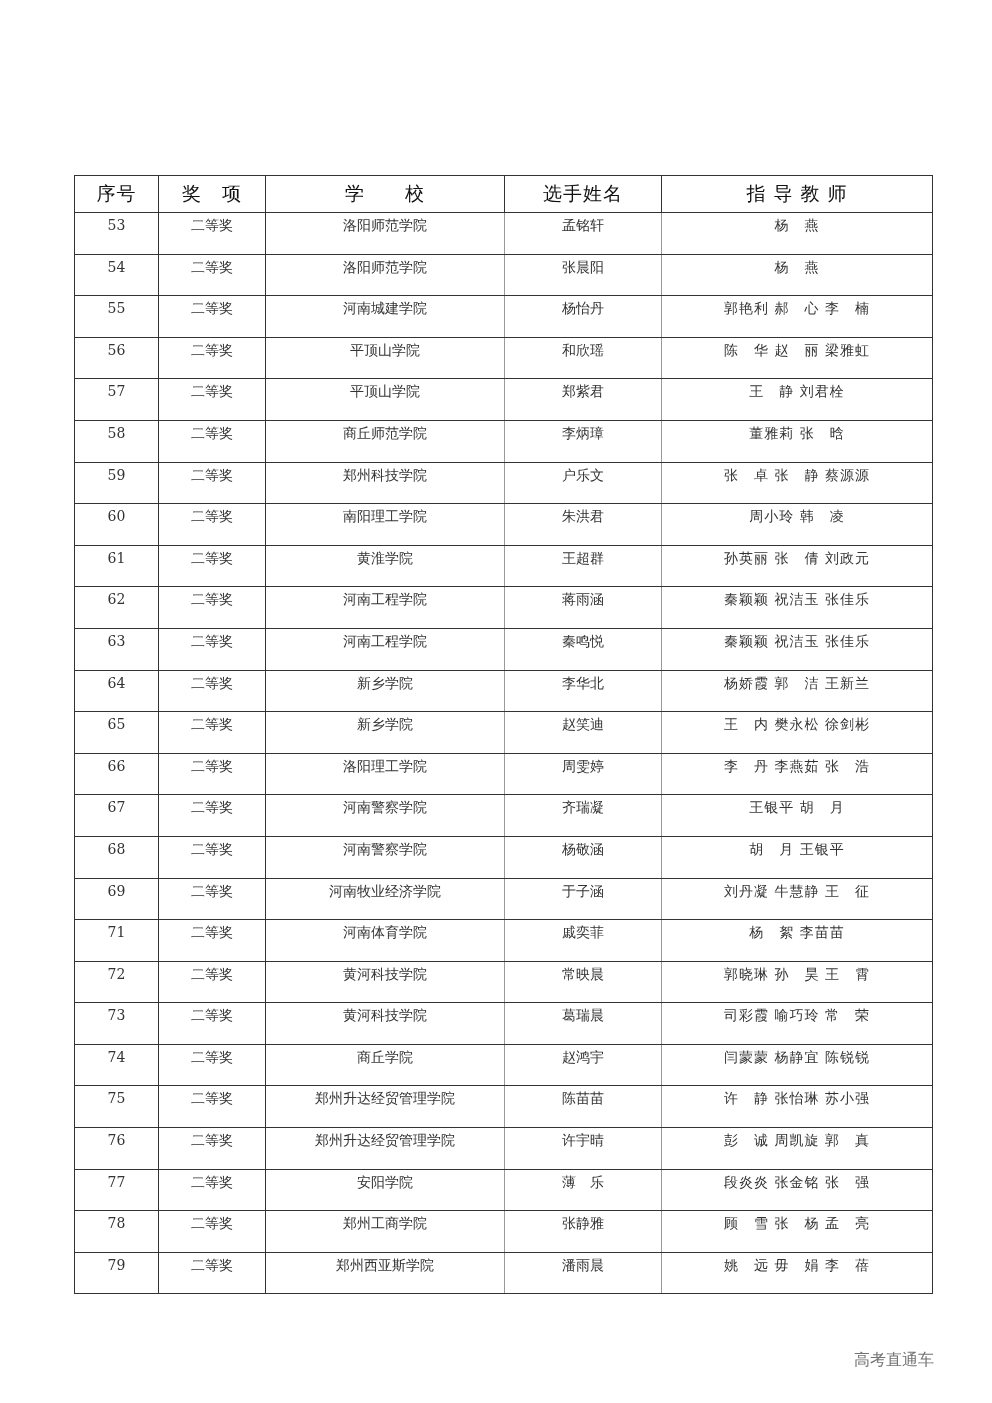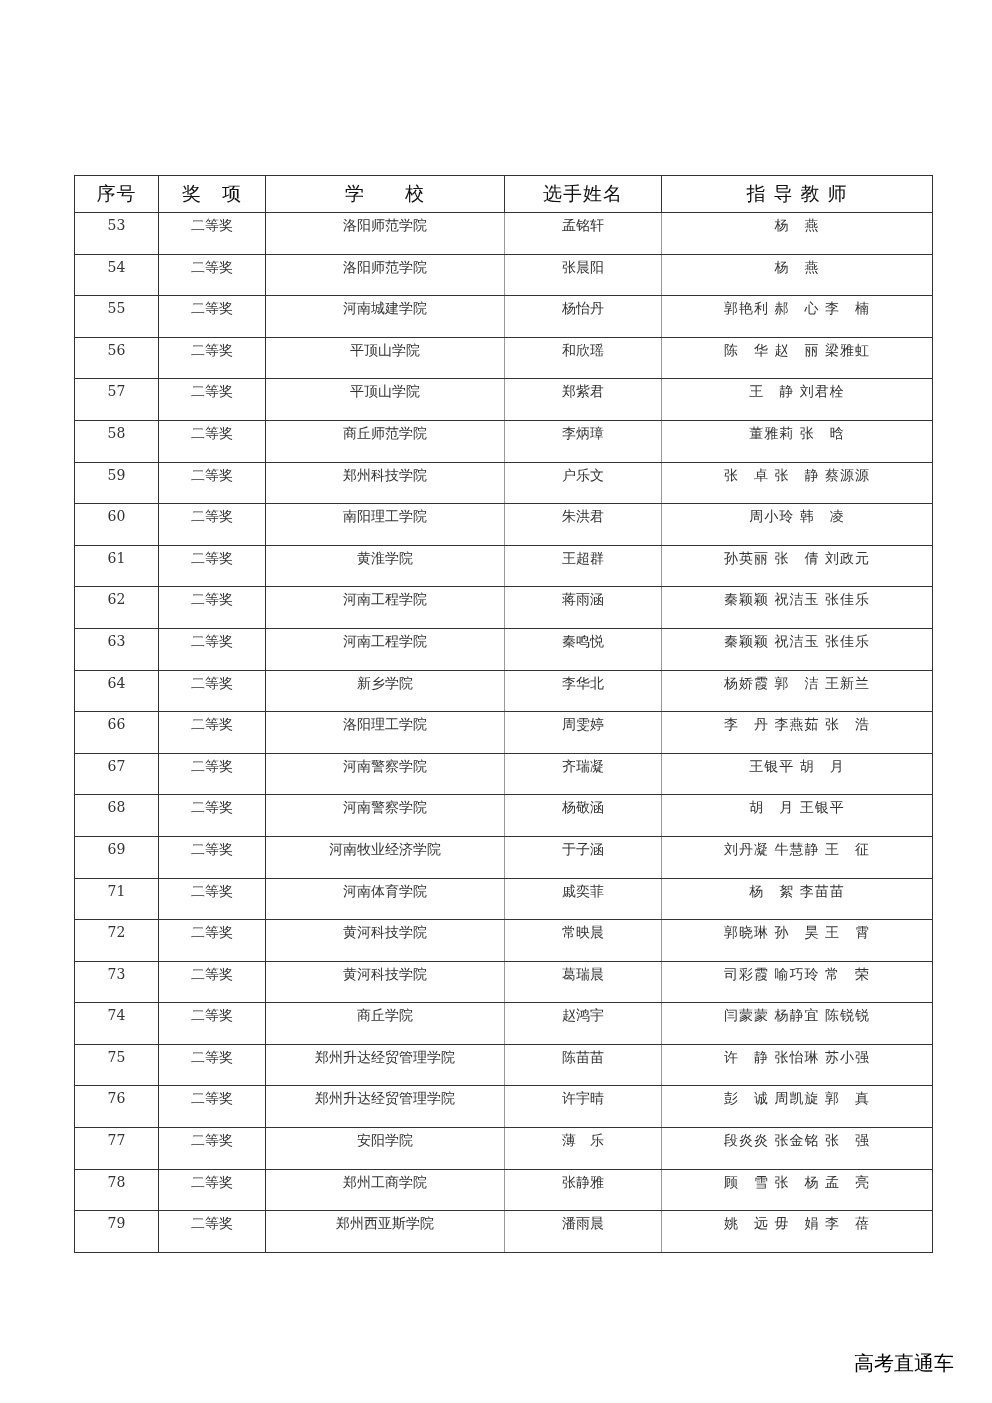--- a/index.html
+++ b/index.html
@@ -9,21 +9,21 @@
                  border-collapse: collapse; table-layout: fixed; padding-left: 44px; }
   .award-table th, .award-table td { border: 1.3px solid #333; text-align: center; padding: 0; }
   .award-table th { height: 36px; font-family: "DejaVu Sans", "Liberation Sans", sans-serif;
                     font-size: 19px; font-weight: normal; color: #111; vertical-align: middle; letter-spacing: 1px; }
   .award-table td { height: 36.6px; font-size: 14px; vertical-align: top; padding-top: 4px; color: #333; }
   .award-table td.c-school, .award-table td.c-player { border-left-color: #999; border-right-color: #999; margin-top: 33px; }
   .c-no { width: 83px; } .c-award { width: 106px; } .c-school { width: 238px; }
   .c-player { width: 156px; } .c-teachers { width: 270px; }
   .teachers { white-space: pre; letter-spacing: 1px; }
   .watermark { position: absolute; left: 854px; top: 1350px; font-family: Liberation Serif, serif;
-               font-size: 20px; color: #000000; }
+               font-size: 16px; color: #737373; }
 </style>
 </head>
 <body>
 
 <table class="award-table">
   <thead>
     <tr>
       <th class="c-no">序号</th>
       <th class="c-award">奖　项</th>
       <th class="c-school">学　　校</th>
@@ -110,20 +110,27 @@
         <td class="c-teachers teachers">秦颖颖 祝洁玉 张佳乐</td>
       </tr>
       <tr>
         <td class="c-no">64</td>
         <td class="c-award">二等奖</td>
         <td class="c-school">新乡学院</td>
         <td class="c-player">李华北</td>
         <td class="c-teachers teachers">杨娇霞 郭　洁 王新兰</td>
       </tr>
       <tr>
+        <td class="c-no">65</td>
+        <td class="c-award">二等奖</td>
+        <td class="c-school">新乡学院</td>
+        <td class="c-player">赵笑迪</td>
+        <td class="c-teachers teachers">王　内 樊永松 徐剑彬</td>
+      </tr>
+      <tr>
         <td class="c-no">66</td>
         <td class="c-award">二等奖</td>
         <td class="c-school">洛阳理工学院</td>
         <td class="c-player">周雯婷</td>
         <td class="c-teachers teachers">李　丹 李燕茹 张　浩</td>
       </tr>
       <tr>
         <td class="c-no">67</td>
         <td class="c-award">二等奖</td>
         <td class="c-school">河南警察学院</td>

